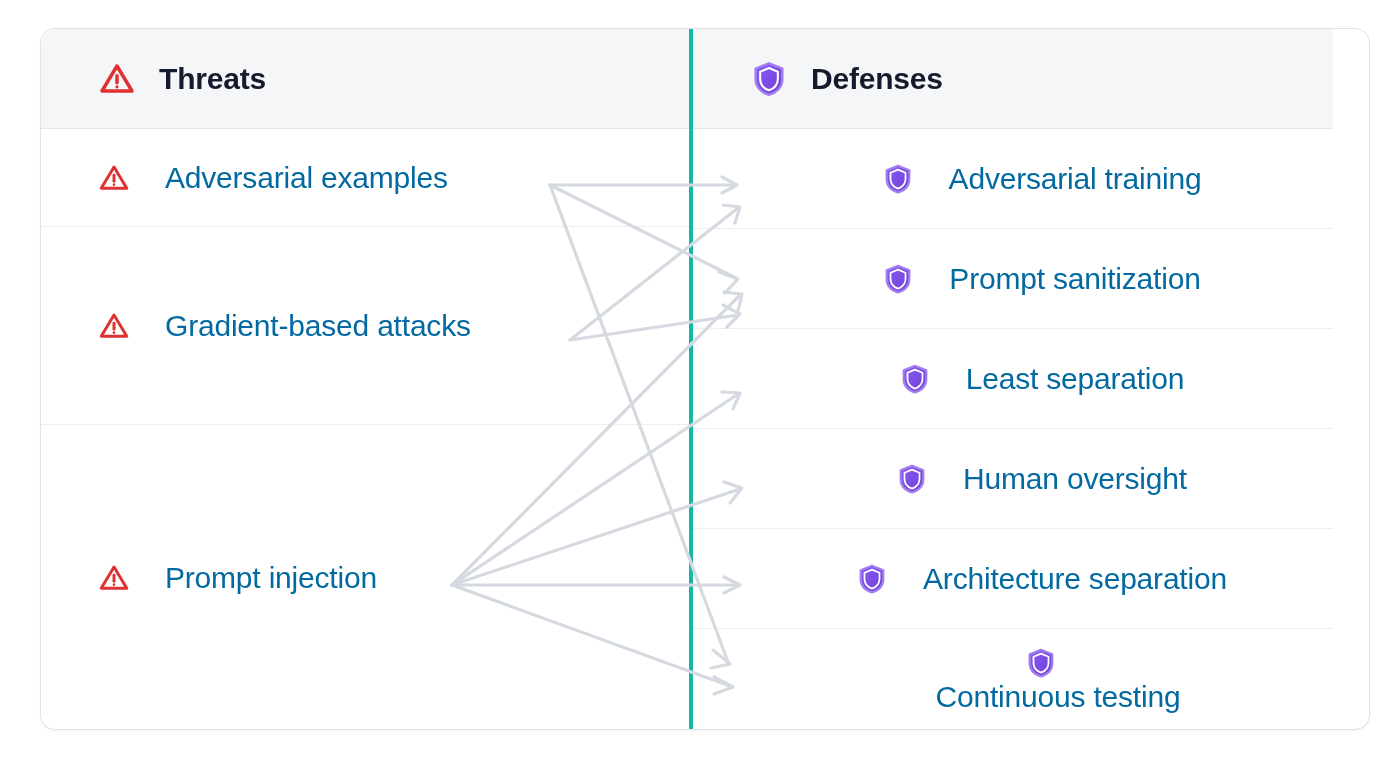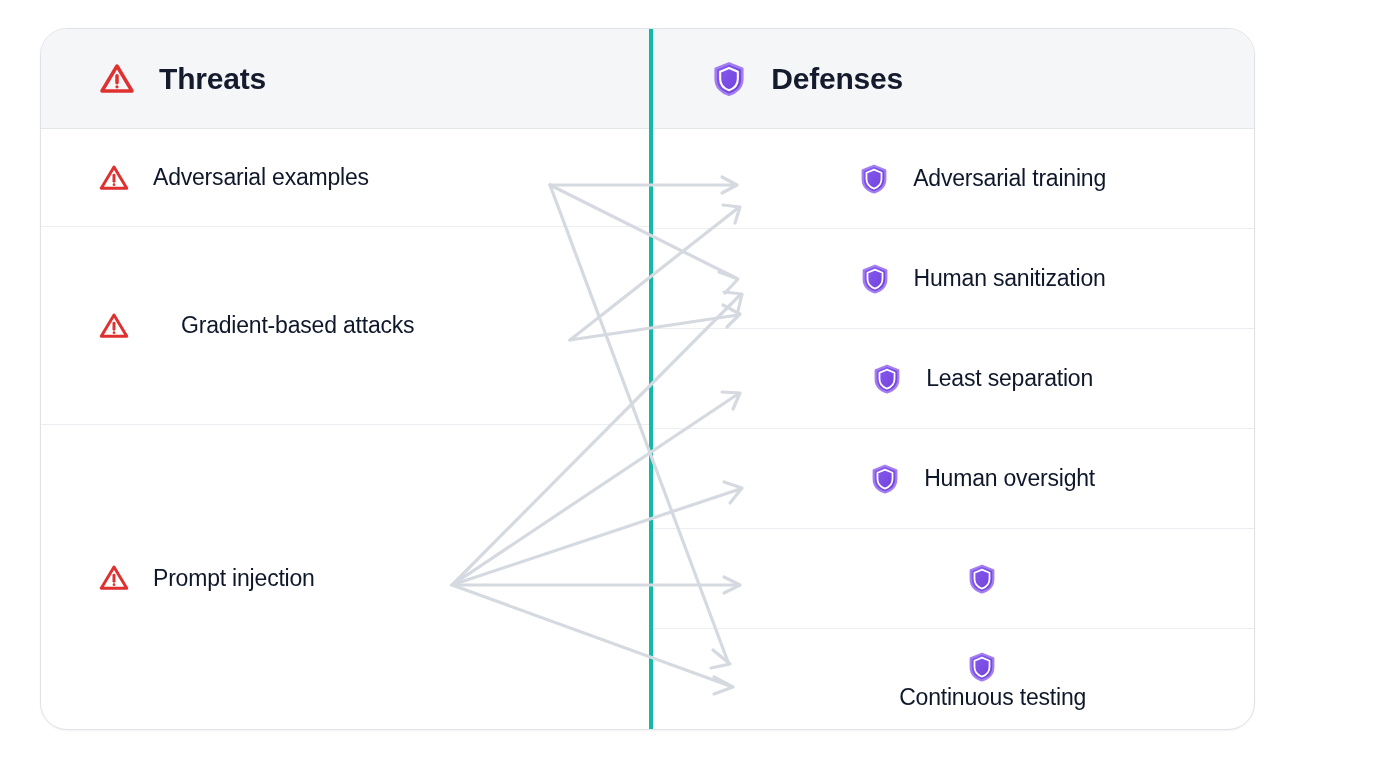--- a/index.html
+++ b/index.html
@@ -18,25 +18,25 @@
     position: relative;
     width: 1376px;
     height: 768px;
   }
 
   
   .matrix-card {
     position: absolute;
     left: 40px;
     top: 28px;
-    width: 1215px;
+    width: 1330px;
     height: 702px;
     box-sizing: border-box;
     border: 1px solid #dfe3e8;
-    border-radius: 27px;
+    border-radius: 15px;
     background: #ffffff;
     box-shadow: 0 1px 2px rgba(16,24,40,0.05);
     overflow: hidden;
   }
 
   .columns {
     position: relative;
     display: flex;
     width: 100%;
     height: 100%;
@@ -71,30 +71,30 @@
   
   .row {
     box-sizing: border-box;
     display: flex;
     align-items: center;
     padding-left: 56px;
     border-bottom: 1px solid #eceef1;
   }
   .row:last-child { border-bottom: none; }
   .row .row-text {
-    font-size: 23px;
-    color: #0f172a;
-    margin-left: 22px;
+    font-size: 30px;
+    color: #0369a1;
+    margin-left: 34px;
     letter-spacing: -0.2px;
     white-space: nowrap;
   }
 
   
   .threat-row-0 { height: 98px; }
-  .threat-row-1 { height: 198px; gap: 28px; }
+  .threat-row-1 { height: 198px; }
   .threat-row-2 { height: 306px; border-bottom: none; }
 
   
   .defense-row { height: 100px; justify-content: center; }
   .defense-row.last { height: 102px; border-bottom: none; flex-direction: column; }
 
   
   .icon {
     display: block;
     flex: 0 0 auto;
@@ -207,21 +207,21 @@
               <defs>
                   <linearGradient id="shg1" x1="0" y1="0" x2="1" y2="1">
                 <stop offset="0%" stop-color="#8b5cf6"></stop>
                     <stop offset="100%" stop-color="#6d3fd4"></stop>
               </linearGradient>
                 </defs>
               <path d="M12 2.6 20 5.8 V12 c0 5-3.6 8.2-8 9.5 C7.6 20.2 4 17 4 12 V5.8 Z" fill="url(#shg1)" stroke="#a37ef0" stroke-width="1.5" stroke-linejoin="round"></path>
               <path d="M12 5.4 17.3 7.6 V12 c0 3.5-2.5 5.8-5.3 6.8 C9.2 17.8 6.7 15.5 6.7 12 V7.6 Z" fill="none" stroke="#ffffff" stroke-width="1.25" stroke-linejoin="round"></path>
             </svg>
           </span>
-          <span class="row-text">Human sanitization</span>
+          <span class="row-text">Prompt sanitization</span>
         </div>
 
         <div class="row defense-row">
           <span class="icon icon-sm">
             <svg width="34" height="34" viewBox="0 0 24 24">
               <defs>
                   <linearGradient id="shg2" x1="0" y1="0" x2="1" y2="1">
                 <stop offset="0%" stop-color="#8b5cf6"></stop>
                     <stop offset="100%" stop-color="#6d3fd4"></stop>
               </linearGradient>
@@ -255,20 +255,21 @@
               <defs>
                   <linearGradient id="shg4" x1="0" y1="0" x2="1" y2="1">
                 <stop offset="0%" stop-color="#8b5cf6"></stop>
                     <stop offset="100%" stop-color="#6d3fd4"></stop>
               </linearGradient>
                 </defs>
               <path d="M12 2.6 20 5.8 V12 c0 5-3.6 8.2-8 9.5 C7.6 20.2 4 17 4 12 V5.8 Z" fill="url(#shg4)" stroke="#a37ef0" stroke-width="1.5" stroke-linejoin="round"></path>
               <path d="M12 5.4 17.3 7.6 V12 c0 3.5-2.5 5.8-5.3 6.8 C9.2 17.8 6.7 15.5 6.7 12 V7.6 Z" fill="none" stroke="#ffffff" stroke-width="1.25" stroke-linejoin="round"></path>
             </svg>
           </span>
+          <span class="row-text">Architecture separation</span>
         </div>
 
         <div class="row defense-row last">
           <span class="icon icon-sm">
             <svg width="34" height="34" viewBox="0 0 24 24">
               <defs>
                   <linearGradient id="shg5" x1="0" y1="0" x2="1" y2="1">
                 <stop offset="0%" stop-color="#8b5cf6"></stop>
                     <stop offset="100%" stop-color="#6d3fd4"></stop>
               </linearGradient>

